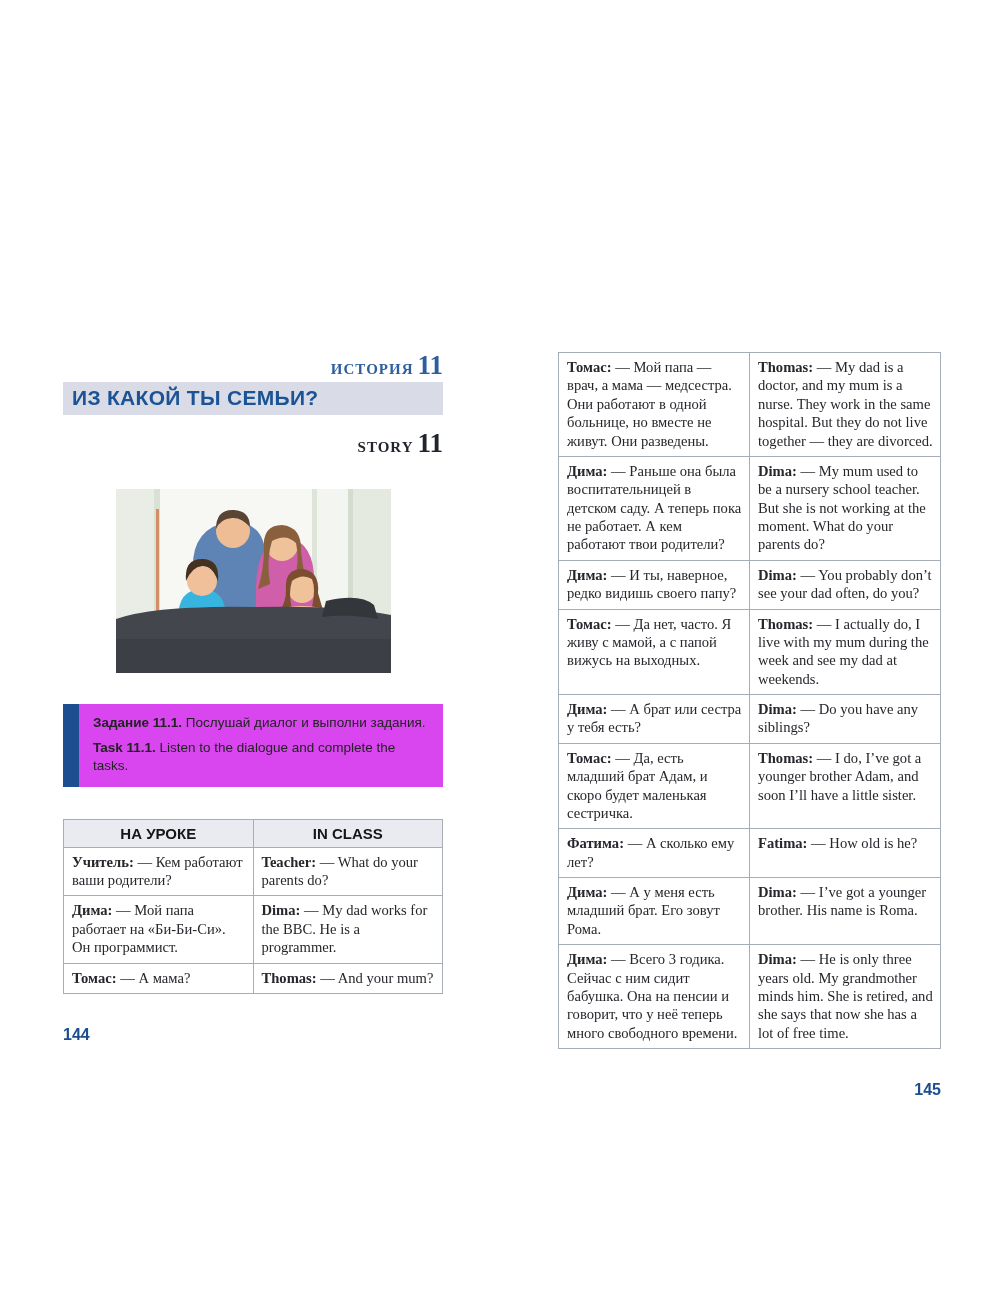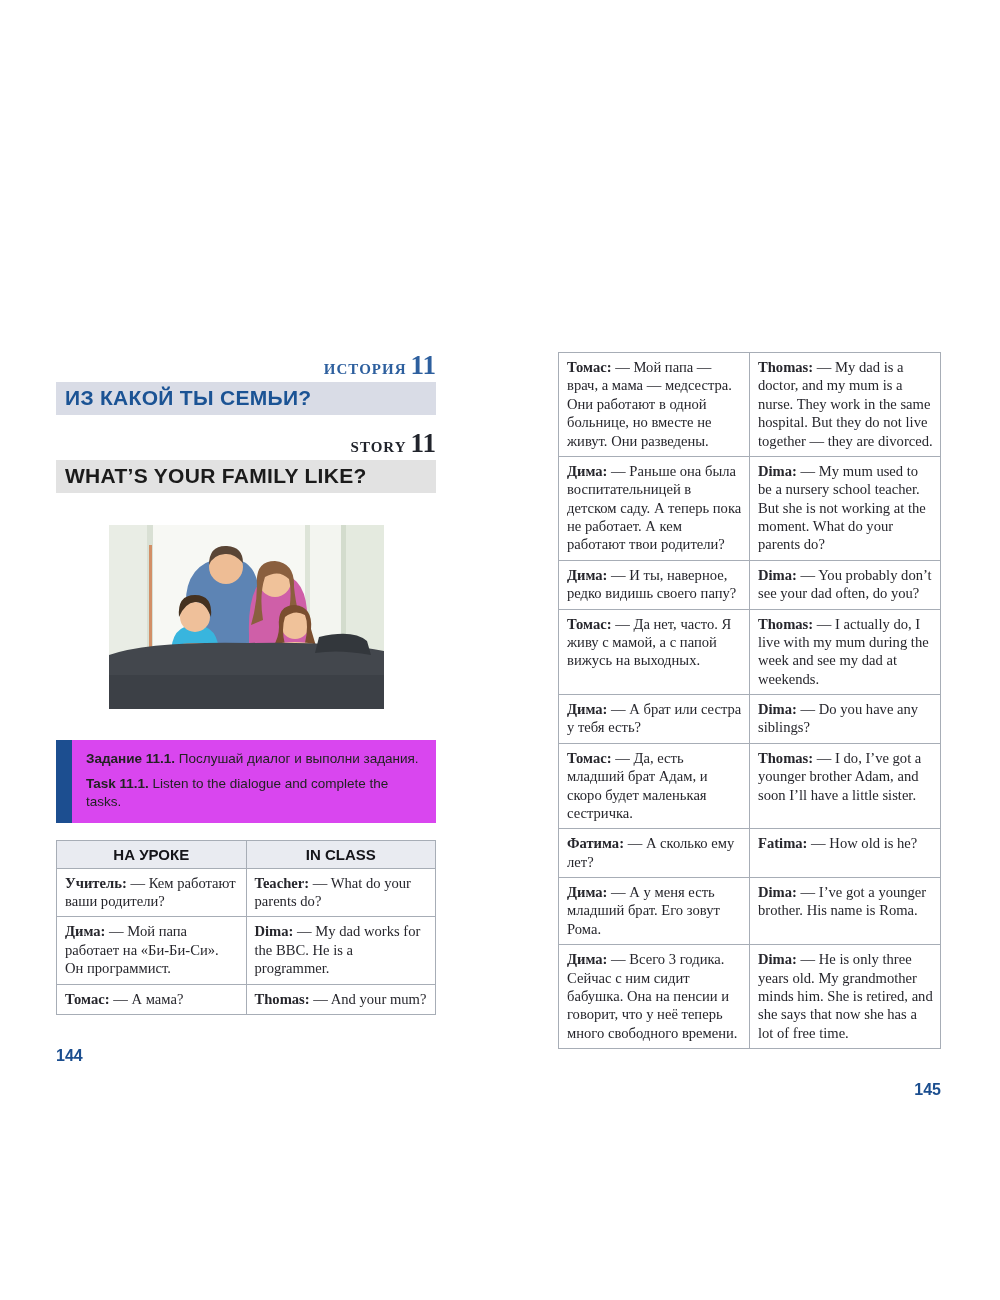--- a/index.html
+++ b/index.html
@@ -1,20 +1,20 @@
 <!DOCTYPE html>
 <html><head>
 <meta charset="utf-8">
 <style>
   * { margin:0; padding:0; box-sizing:border-box; }
   html,body { width:1000px; height:1300px; background:#ffffff; }
   body { position:relative; font-family:"Liberation Serif", serif; color:#26262c; }
 
   .page { position:absolute; top:352px; }
-  .left-page  { left:56px;  width:380px; }
+  .left-page  { left:63px;  width:380px; }
   .right-page { left:558px; width:383px; }
 
   
   .story-label { text-align:right; font-family:"Liberation Serif", serif; line-height:1; margin-bottom:3px; }
   .story-label .word { font-size:15px; letter-spacing:1px; font-weight:bold; }
   .story-label .num  { font-size:27px; font-weight:bold; }
   .story-label.ru { color:#2d5f9e; }
   .story-label.en { color:#21242c; margin-top:15px; }
 
   
@@ -35,21 +35,21 @@
   .task-body p + p { margin-top:7px; }
   .task-body b { font-weight:bold; }
 
   
   table.dialogue { width:100%; border-collapse:collapse; }
   table.dialogue th, table.dialogue td { border:1px solid #a7adb6; vertical-align:top; }
   table.dialogue th { background:#e9ebf1; font-family:"Liberation Sans", sans-serif;
                       font-size:15px; font-weight:bold; color:#15151a; padding:5px 4px; text-align:center; }
   table.dialogue td { width:50%; font-size:14.6px; line-height:1.26; padding:5px 7px 6px 8px; color:#26262c; }
   table.dialogue td b { font-weight:bold; }
-  .left-page table.dialogue { margin-top:17px; }
+  .left-page table.dialogue { margin-top:32px; }
 
   
   .page-number { font-family:"Liberation Sans", sans-serif; font-weight:bold;
                  font-size:16px; color:#1b4e8f; margin-top:32px; }
   .page-number.right { text-align:right; }
 </style>
 </head>
 <body>
 
 <div class="page left-page">
@@ -59,21 +59,20 @@
     <span class="num">11</span>
   </div>
 
   <div class="title-bar ru">ИЗ КАКОЙ ТЫ СЕМЬИ?</div>
 
   <div class="story-label en">
     <span class="word">STORY</span>
     <span class="num">11</span>
   </div>
 
-  <div class="title-bar en">WHAT’S YOUR FAMILY LIKE?</div>
 
   <div class="photo-wrap">
     <svg width="275" height="184" viewBox="0 0 275 184" xmlns="http://www.w3.org/2000/svg">
 
       <rect x="0" y="0" width="275" height="184" fill="#f3f5f0"></rect>
       <rect x="0" y="0" width="38" height="184" fill="#e9ede5"></rect>
       <rect x="38" y="0" width="6" height="184" fill="#d9e0d4"></rect>
       <rect x="40" y="20" width="3" height="140" fill="#cf7a4a" opacity="0.8"></rect>
       <rect x="196" y="0" width="5" height="120" fill="#dde4d8"></rect>
       <rect x="236" y="0" width="39" height="184" fill="#e4eadf"></rect>

